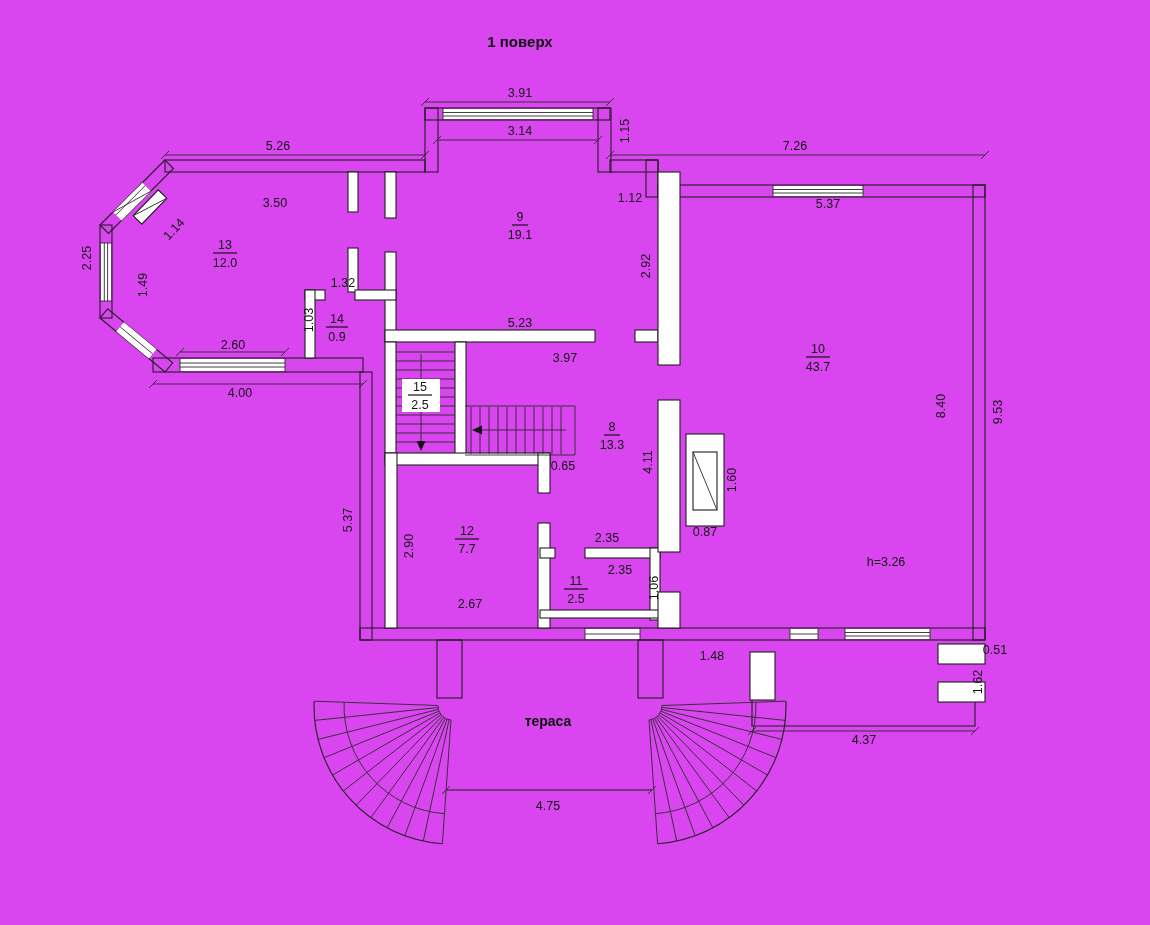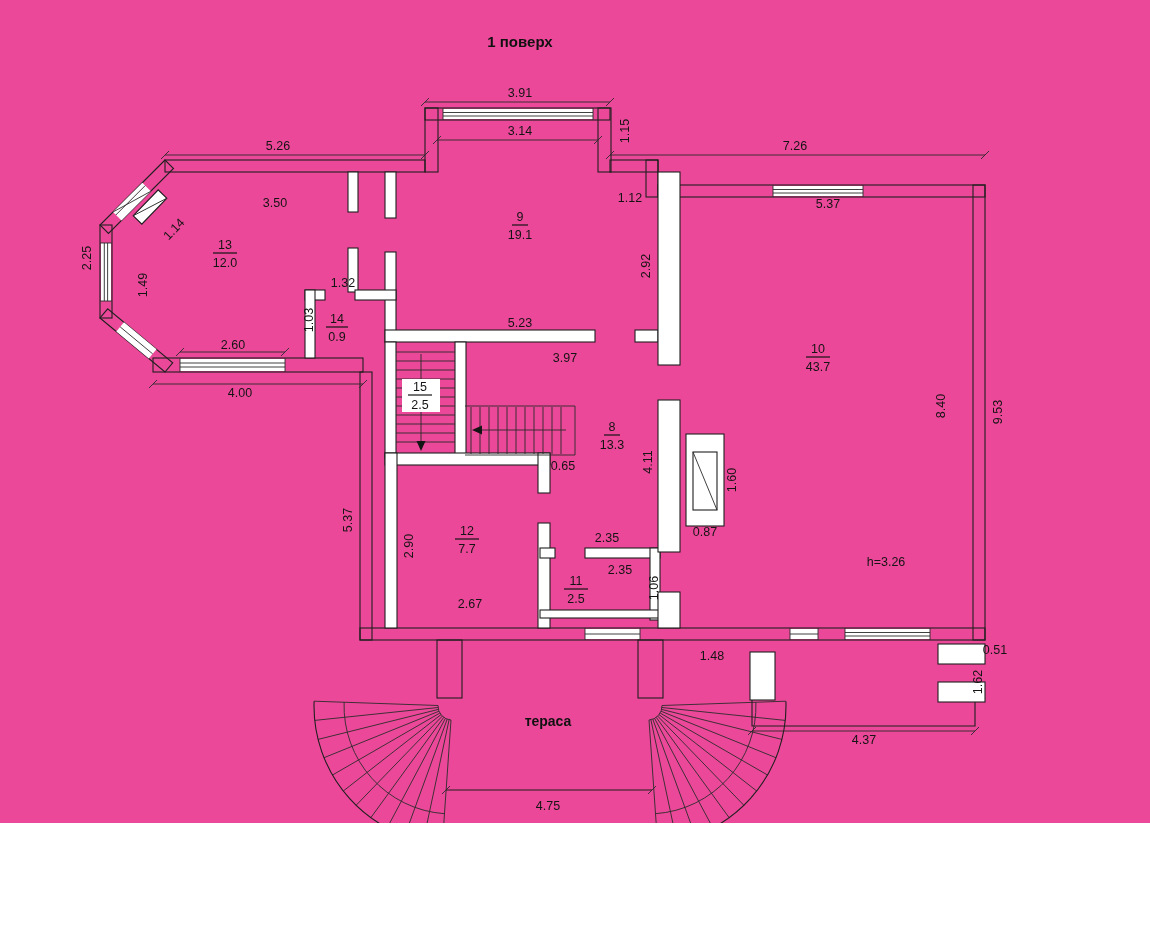--- a/index.html
+++ b/index.html
@@ -1,16 +1,16 @@
 <!DOCTYPE html>
 <html><head>
 <meta charset="utf-8">
 <style>
   html,body{margin:0;padding:0;background:#ffffff;}
-  .page{width:1150px;height:823px;position:relative;background:#ec4899;overflow:hidden;}
+  .page{width:1150px;height:925px;position:relative;background:#d946ef;overflow:hidden;}
   svg{display:block;}
   .ln{stroke:#1f1f1f;stroke-width:1.1;fill:none;}
   .thin{stroke:#2b2b2b;stroke-width:0.9;fill:none;}
   .iw{fill:#ffffff;stroke:#1f1f1f;stroke-width:1.1;}
   .win{fill:#ffffff;stroke:none;}
   .t{font:12.5px "Liberation Sans", sans-serif;fill:#141414;text-anchor:middle;}
   .tt{font:bold 15px "Liberation Sans", sans-serif;fill:#111;text-anchor:middle;}
   .tl{font:bold 14px "Liberation Sans", sans-serif;fill:#111;text-anchor:middle;}
   .ul{stroke:#141414;stroke-width:1.2;}
   .arrow{fill:#141414;stroke:none;}

